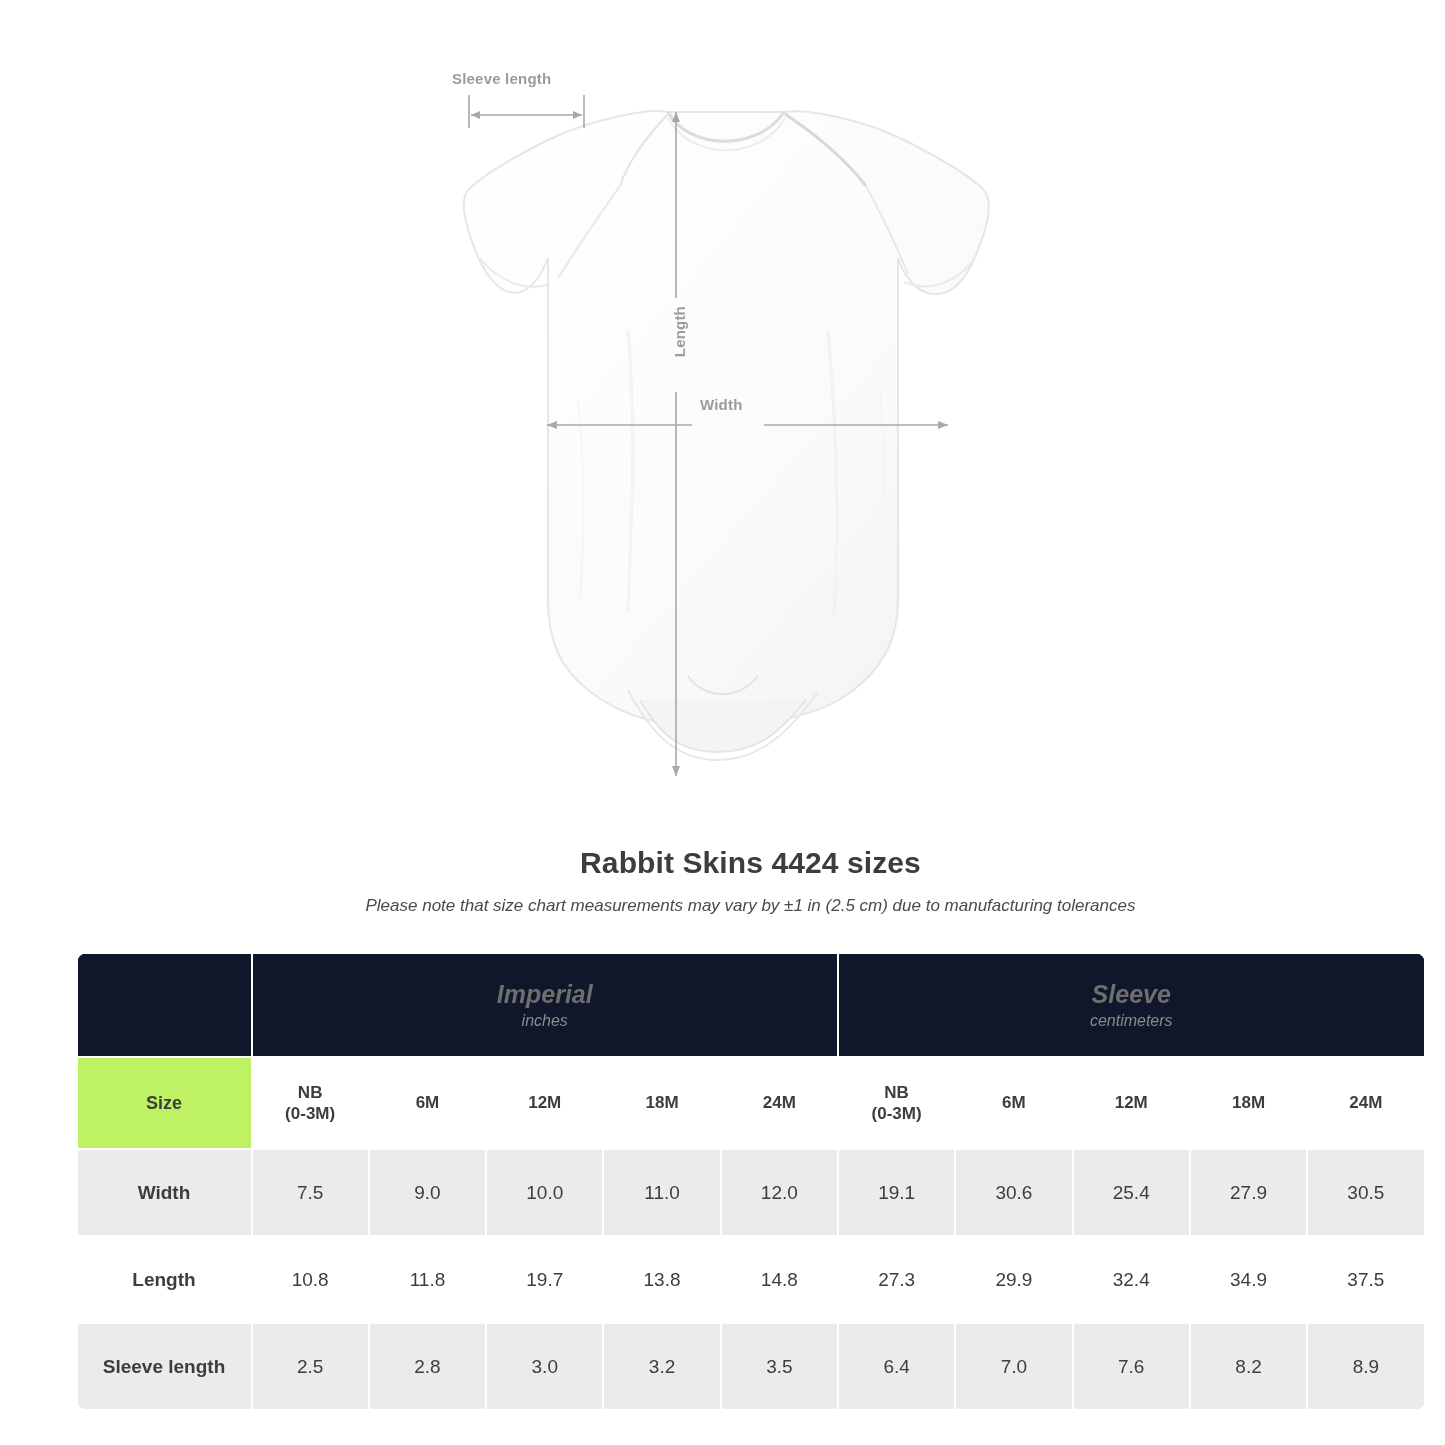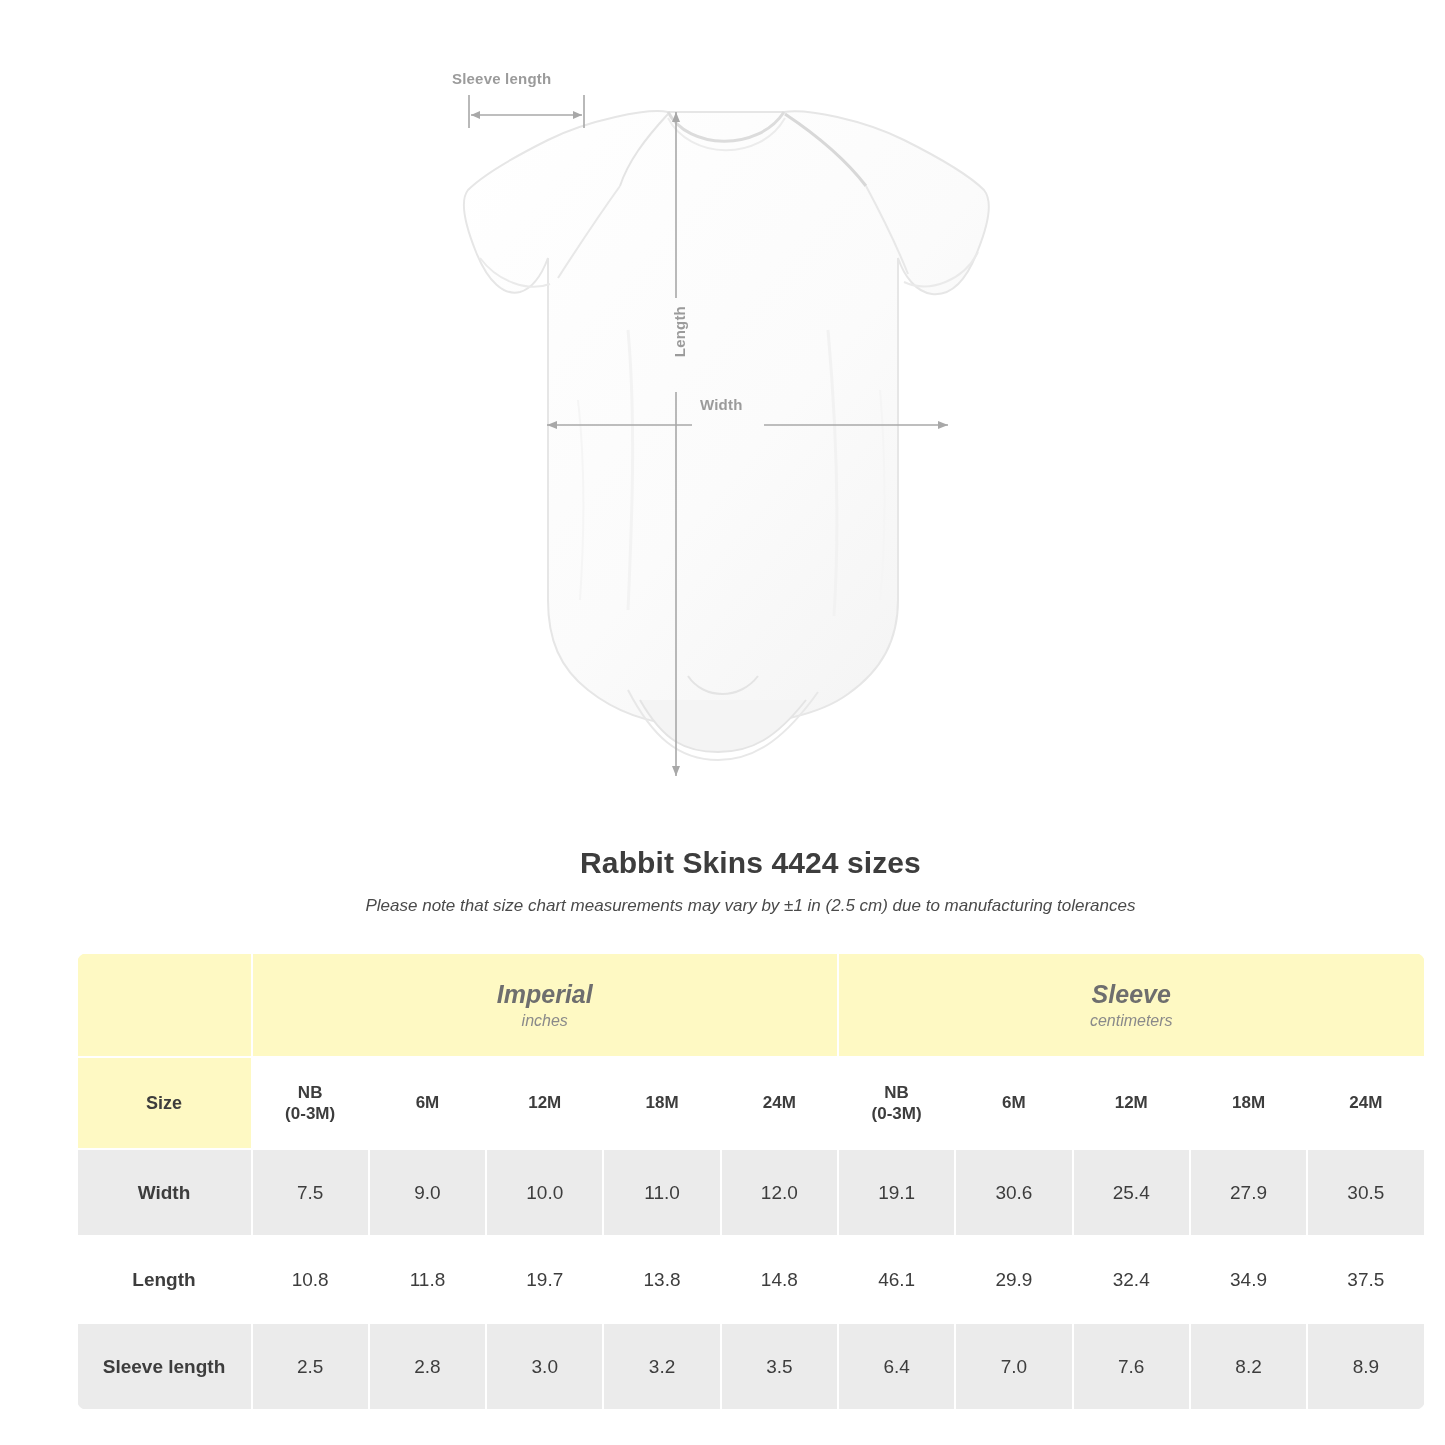--- a/index.html
+++ b/index.html
@@ -85,21 +85,21 @@
   }
   table.size-table td,
   table.size-table th {
     border: 2px solid #ffffff;
     text-align: center;
     vertical-align: middle;
   }
 
   
   .unit-cell {
-    background: #fef9c3;
+    background: #0f172a;
     height: 102px;
     padding: 0;
   }
   .unit-cell.first { border-top-left-radius: 10px; }
   .unit-cell.last  { border-top-right-radius: 10px; }
   .unit-name {
     font-size: 25px;
     font-style: italic;
     font-weight: bold;
     color: #6e6e6e;
@@ -115,21 +115,21 @@
   
   .hdr-row td {
     height: 88px;
     background: #ffffff;
     font-size: 17px;
     font-weight: bold;
     color: #3d3d3d;
     line-height: 1.25;
   }
   .hdr-row td.rowlabel {
-    background: #fef9c3;
+    background: #bef264;
     font-size: 18px;
   }
   .hdr-sub { font-size: 17px; font-weight: bold; }
 
   
   .body-row td {
     height: 83px;
     font-size: 19px;
     color: #3d3d3d;
   }
@@ -297,21 +297,21 @@
           <td class="lastcol">30.5</td>
         </tr>
 
         <tr class="body-row plain">
           <td class="rowlabel">Length</td>
           <td>10.8</td>
           <td>11.8</td>
           <td>19.7</td>
           <td>13.8</td>
           <td>14.8</td>
-          <td>46.1</td>
+          <td>27.3</td>
           <td>29.9</td>
           <td>32.4</td>
           <td>34.9</td>
           <td class="lastcol">37.5</td>
         </tr>
 
         <tr class="body-row shade last">
           <td class="rowlabel">Sleeve length</td>
           <td>2.5</td>
           <td>2.8</td>

